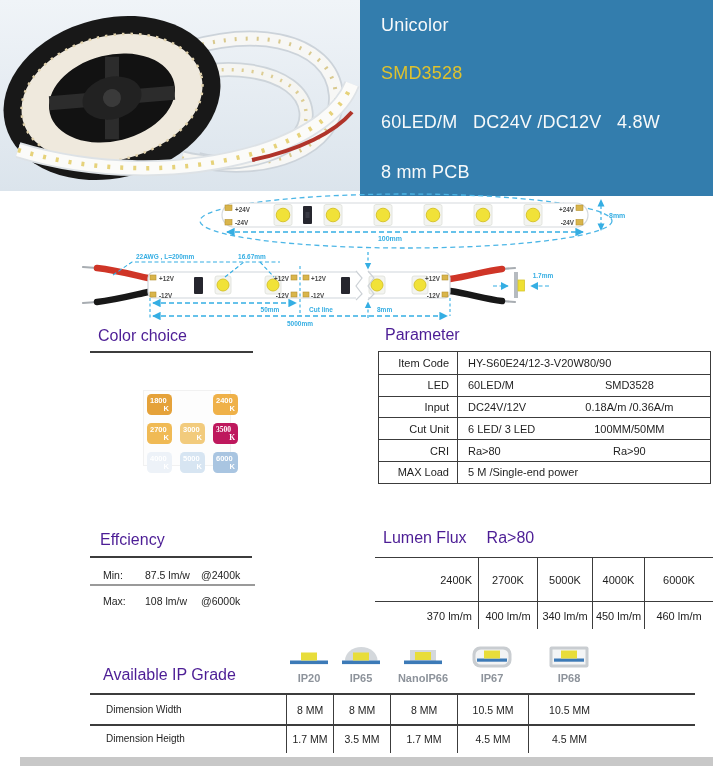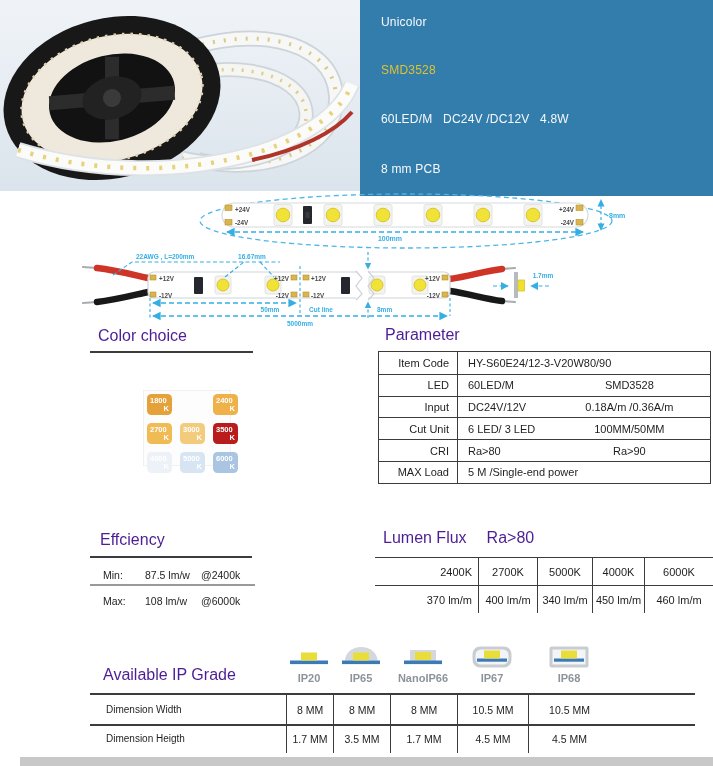--- a/index.html
+++ b/index.html
@@ -10,21 +10,21 @@
   svg text{font-family:"Liberation Sans",sans-serif}
   .dim-t{fill:#35aee3;font-size:7px;font-weight:bold}
   .dim-s{fill:#35aee3;font-size:6.5px;font-weight:bold}
   .volt-t{fill:#4a4a4a;font-size:6.3px;font-weight:bold}
 
   
   #hero{left:0;top:0;width:360px;height:191px}
 
   
   #bluehdr{left:360px;top:0;width:353px;height:196px;background:#337dad;color:#f7f9fa}
-  #bluehdr .hl{position:absolute;left:21px;font-size:12px;letter-spacing:.2px;white-space:pre}
+  #bluehdr .hl{position:absolute;left:21px;font-size:18px;letter-spacing:.2px;white-space:pre}
   #hl1{top:15px}#hl2{top:63px;color:#dfc22f}#hl3{top:112px}#hl4{top:162px}
 
   
   .sect-title{position:absolute;font-size:16px;color:#4c1d95}
 
   
   #diag-top{left:0;top:191px}
   #diag-mid{left:0;top:250px}
 
   
@@ -54,21 +54,21 @@
   .eff-row{position:absolute;left:103px;display:flex;font-size:10.5px}
   .eff-row .el{width:42px}.eff-row .ev{width:56px}
   #eff-min{top:569px}
   #eff-div{left:90px;top:584px;width:165px;height:2.4px;background:#9a9a9a}
   #eff-max{top:595px}
 
   
   #lum-title{left:383px;top:529px;display:flex;gap:20px}
   #lum-table{left:375px;top:557px;width:338px;font-size:11px}
   .l-row{display:grid;grid-template-columns:103px 59px 55px 52px 69px}
-  .l-row.hdr{height:29px;border-top:1.8px solid #3c3c3c;border-bottom:1.5px solid #3c3c3c}
+  .l-row.hdr{height:45px;border-top:1.8px solid #3c3c3c;border-bottom:1.5px solid #3c3c3c}
   .l-row.val{height:27px}
   .l-cell{display:flex;align-items:center;justify-content:center}
   .l-row .l-cell:first-child{justify-content:flex-end;padding-right:6px}
   .l-row .l-cell + .l-cell{border-left:1.5px solid #3c3c3c}
 
   
   .ipcol{position:absolute;top:644px;width:70px;display:flex;flex-direction:column;
          align-items:center;gap:2px}
   #ip0{left:274px}#ip1{left:326px}#ip2{left:388px}#ip3{left:457px}#ip4{left:534px}
   .ipname{font-size:11px;font-weight:bold;color:#8d939b}
@@ -304,21 +304,21 @@
       <span class="ku">K</span>
     </div>
   <div class="sw" style="background: rgb(240, 186, 85);">
       <span>2700</span>
       <span class="ku">K</span>
     </div>
   <div class="sw" style="background: rgb(242, 203, 125);">
       <span>3000</span>
       <span class="ku">K</span>
     </div>
-  <div class="sw" style="background: #b91c1c;">
+  <div class="sw" style="background: #be185d; font-family: Liberation Serif, serif;">
       <span>3500</span>
       <span class="ku">K</span>
     </div>
   <div class="sw" style="background: rgb(237, 242, 248);">
       <span>4000</span>
       <span class="ku">K</span>
     </div>
   <div class="sw" style="background: rgb(215, 229, 242);">
       <span>5000</span>
       <span class="ku">K</span>

